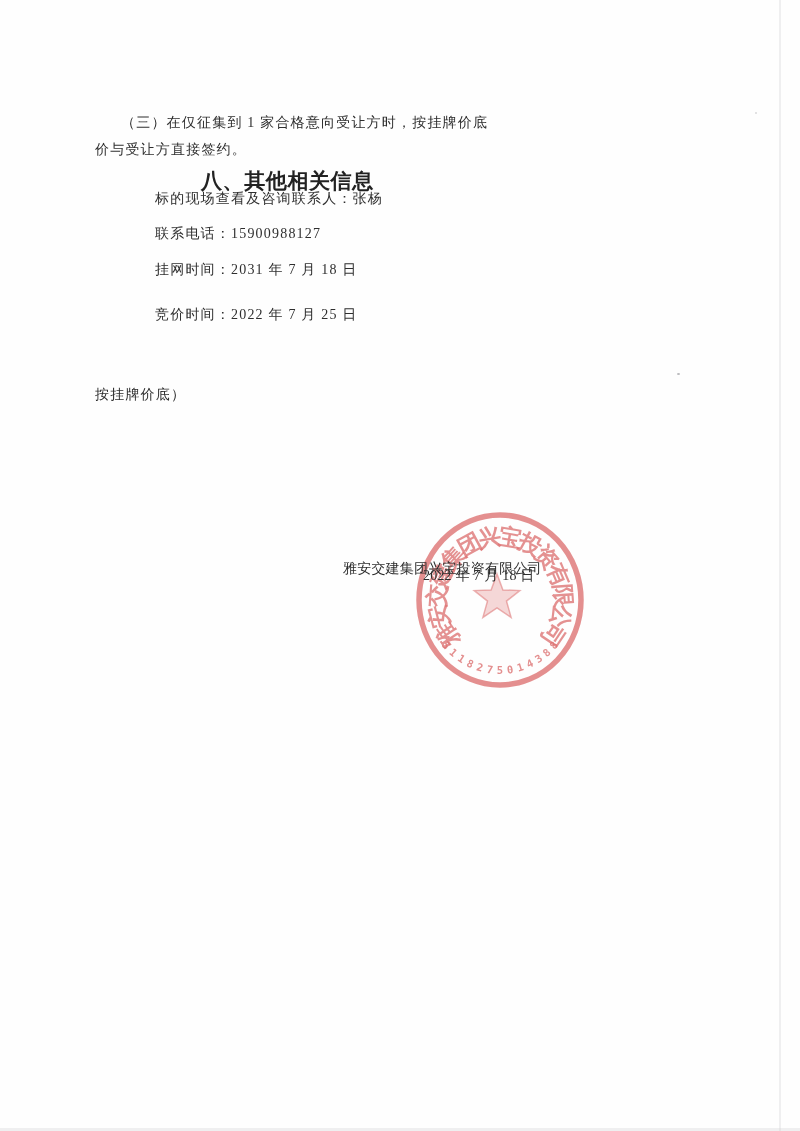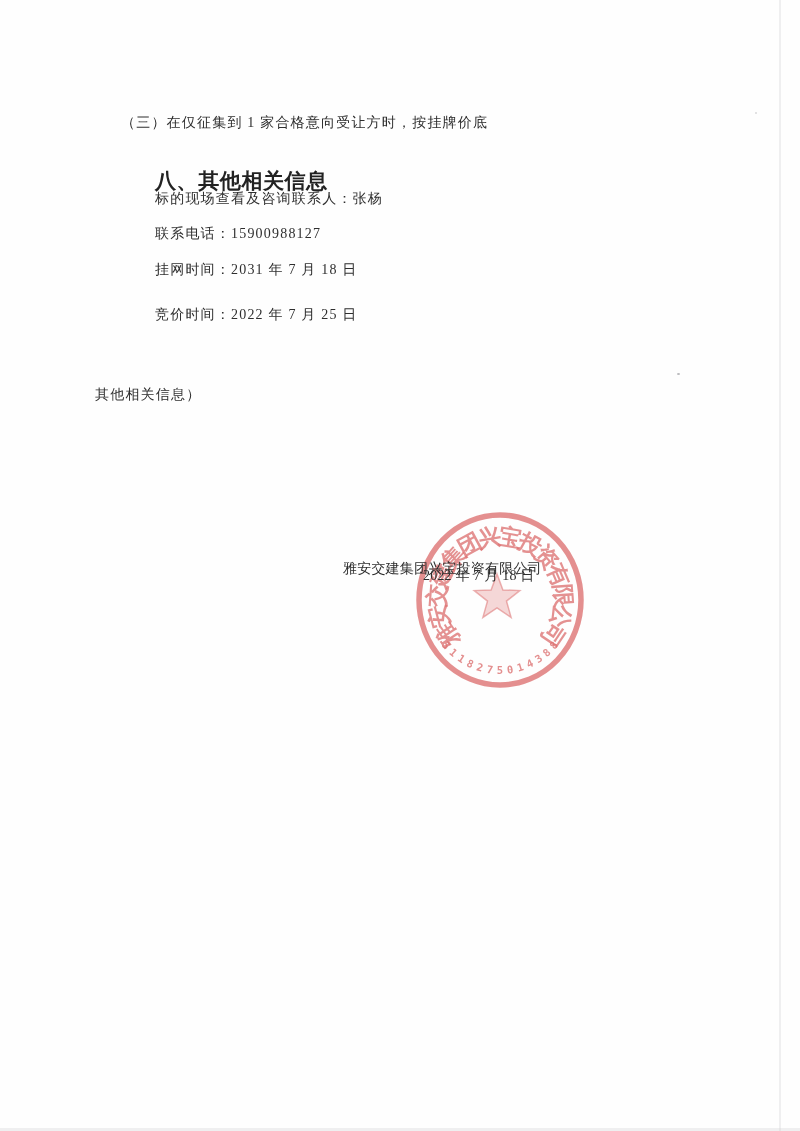--- a/index.html
+++ b/index.html
@@ -9,21 +9,21 @@
     font-family:"Liberation Serif","DejaVu Serif",serif;
   }
   .page{position:absolute;inset:0;}
   .ln{
     position:absolute;white-space:pre;line-height:1;
     color:#2e2e2e;font-size:14px;letter-spacing:1.2px;
     font-family:"Liberation Serif","DejaVu Serif",serif;
   }
   .heading{
     font-family:"Liberation Sans","DejaVu Sans",sans-serif;
-    font-weight:bold;letter-spacing:0.6px;font-size:21px;color:#222;
+    font-weight:bold;letter-spacing:0.6px;font-size:21px;color:#222;margin-left:46px;
   }
   .sig{letter-spacing:0.2px;}
   
   #seal-svg{
     position:absolute;left:405px;top:505px;width:200px;height:200px;
     filter:blur(0.3px);z-index:1;
   }
   .ln{z-index:2;}
   .seal-ring{fill:none;stroke:var(--seal-color,#dd7373);stroke-width:5.5;opacity:0.8;}
   .seal-ring-char{
@@ -93,24 +93,25 @@
         <text x="105.1" y="164.3" transform="rotate(-8.3 105.1 164.3)" class="seal-serial-char">0</text>
         <text x="115.1" y="162.1" transform="rotate(-16.7 115.1 162.1)" class="seal-serial-char">1</text>
         <text x="124.6" y="158.4" transform="rotate(-25.0 124.6 158.4)" class="seal-serial-char">4</text>
         <text x="133.5" y="153.5" transform="rotate(-33.3 133.5 153.5)" class="seal-serial-char">3</text>
         <text x="141.5" y="147.3" transform="rotate(-41.7 141.5 147.3)" class="seal-serial-char">8</text>
         <text x="148.6" y="140.0" transform="rotate(-50.0 148.6 140.0)" class="seal-serial-char">8</text>
       </g>
   </svg>
 
   <div class="ln" style="top:116px;left:121px">（三）在仅征集到 1 家合格意向受让方时，按挂牌价底</div>
+  <div class="ln" style="top:143px;left:95px">价与受让方直接签约。</div>
   <div class="ln heading" style="top:170px;left:155px">八、其他相关信息</div>
 
   <div class="ln" style="top:192px;left:155px">标的现场查看及咨询联系人：张杨</div>
   <div class="ln" style="top:227px;left:155px">联系电话：15900988127</div>
   <div class="ln" style="top:263px;left:155px">挂网时间：2031 年 7 月 18 日</div>
   <div class="ln" style="top:308px;left:155px">竞价时间：2022 年 7 月 25 日</div>
-  <div class="ln" style="top:388px;left:95px">其他相关信息）</div>
+  <div class="ln" style="top:388px;left:95px">按挂牌价底）</div>
 
   <div class="ln sig" style="top:562px;left:343px">雅安交建集团兴宝投资有限公司</div>
   <div class="ln sig" style="top:569px;left:423px">2022 年 7 月 18 日</div>
 
 </div>
 
 </body></html>

